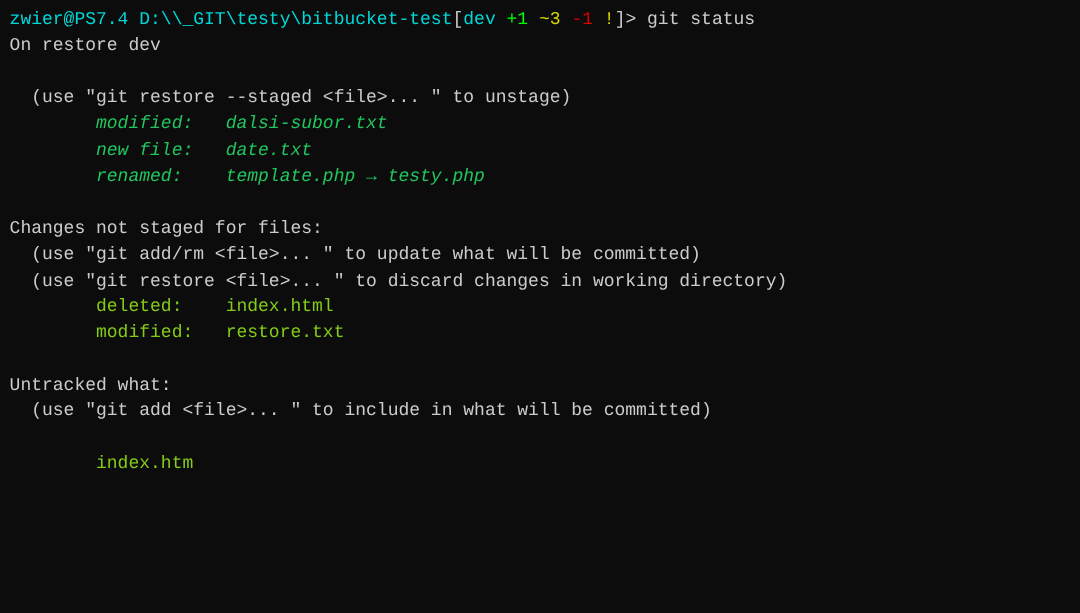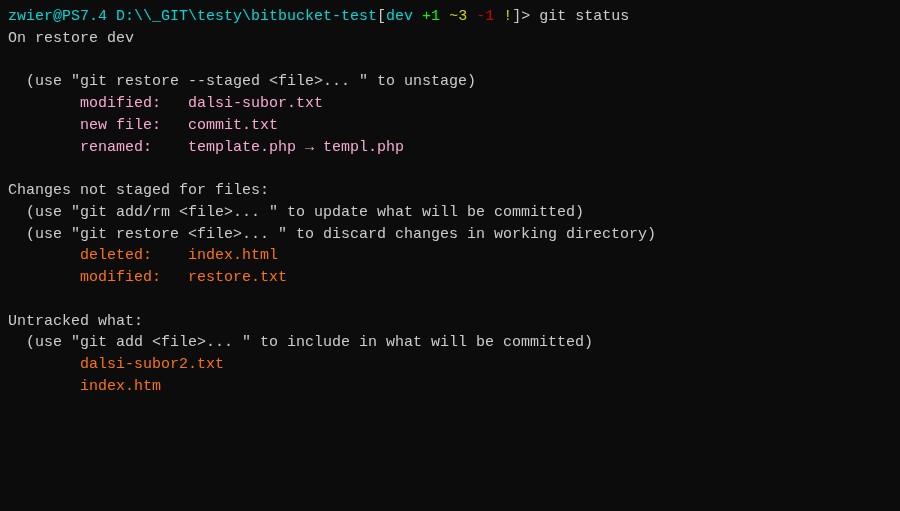--- a/index.html
+++ b/index.html
@@ -28,47 +28,47 @@
     .line {
       white-space: pre;
       display: block;
     }
 
     .cyan { color: #00d7d7; }
     .white { color: #cccccc; }
     .green-bright { color: #00ff00; }
     .yellow { color: #d7d700; }
     .red { color: #d70000; }
-    .red-light { color: #f97316; }
-    .green-file { color: #f9a8d4; }
+    .red-light { color: #84cc16; }
+    .green-file { color: #22c55e; font-style: italic; }
   </style>
 </head>
 <body>
 
 <div class="terminal">
 
   <span class="line"><span class="cyan">zwier@PS7.4 D:\\_GIT\testy\bitbucket-test</span><span class="white">[</span><span class="cyan">dev</span> <span class="green-bright">+1</span> <span class="yellow">~3</span> <span class="red">-1</span> <span class="yellow">!</span><span class="white">]&gt; git status</span></span>
 
   <span class="line"><span class="white">On restore dev</span></span>
 
 
   <span class="line"> </span>
 
   <span class="line"><span class="white">  (use "git restore --staged &lt;file&gt;... " to unstage)</span></span>
   <span class="line"><span class="white">        </span><span class="green-file">modified:   dalsi-subor.txt</span></span>
-  <span class="line"><span class="white">        </span><span class="green-file">new file:   commit.txt</span></span>
-  <span class="line"><span class="white">        </span><span class="green-file">renamed:    template.php → templ.php</span></span>
+  <span class="line"><span class="white">        </span><span class="green-file">new file:   date.txt</span></span>
+  <span class="line"><span class="white">        </span><span class="green-file">renamed:    template.php → testy.php</span></span>
 
   <span class="line"> </span>
 
   <span class="line"><span class="white">Changes not staged for files:</span></span>
   <span class="line"><span class="white">  (use "git add/rm &lt;file&gt;... " to update what will be committed)</span></span>
   <span class="line"><span class="white">  (use "git restore &lt;file&gt;... " to discard changes in working directory)</span></span>
   <span class="line"><span class="white">        </span><span class="red-light">deleted:    index.html</span></span>
   <span class="line"><span class="white">        </span><span class="red-light">modified:   restore.txt</span></span>
 
   <span class="line"> </span>
 
   <span class="line"><span class="white">Untracked what:</span></span>
   <span class="line"><span class="white">  (use "git add &lt;file&gt;... " to include in what will be committed)</span></span>
-  <span class="line"><span class="white">        </span><span class="red-light">dalsi-subor2.txt</span></span>
+  <span class="line"><span class="white">        </span></span>
   <span class="line"><span class="white">        </span><span class="red-light">index.htm</span></span>
 </div>
 
 </body></html>

